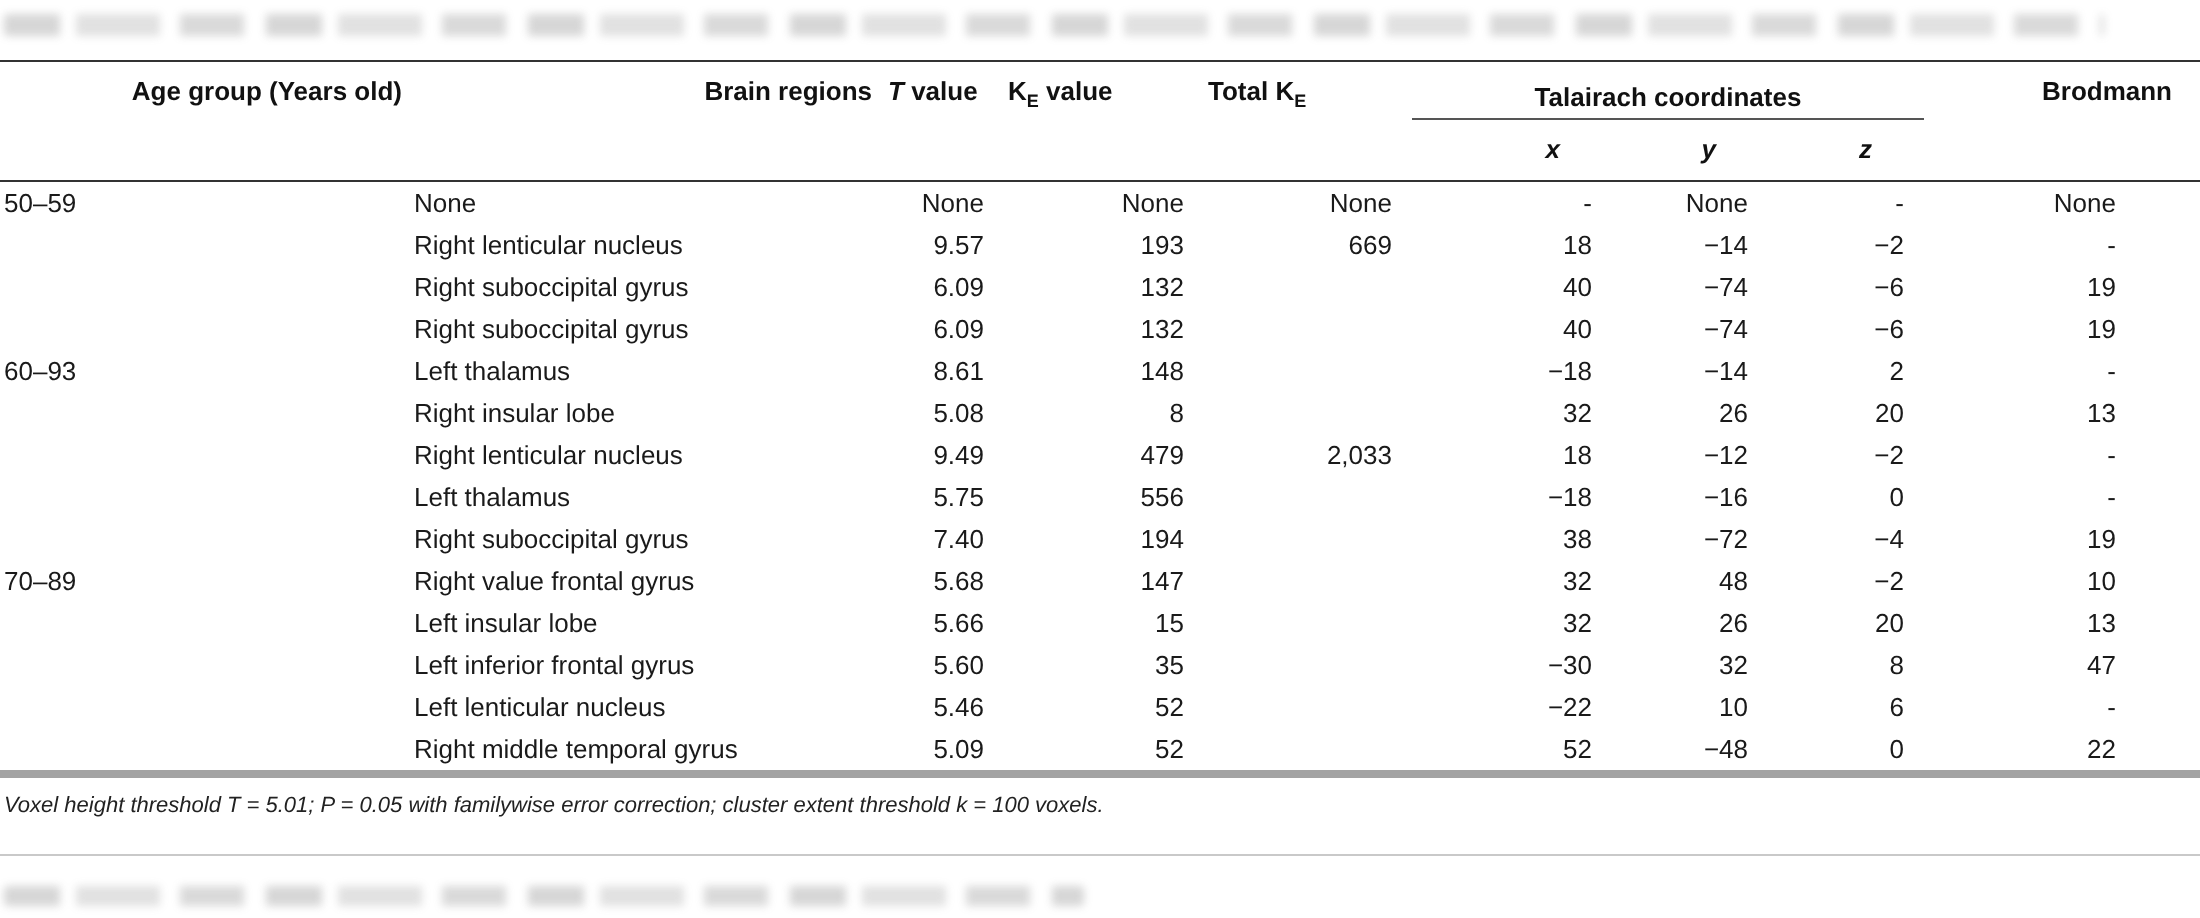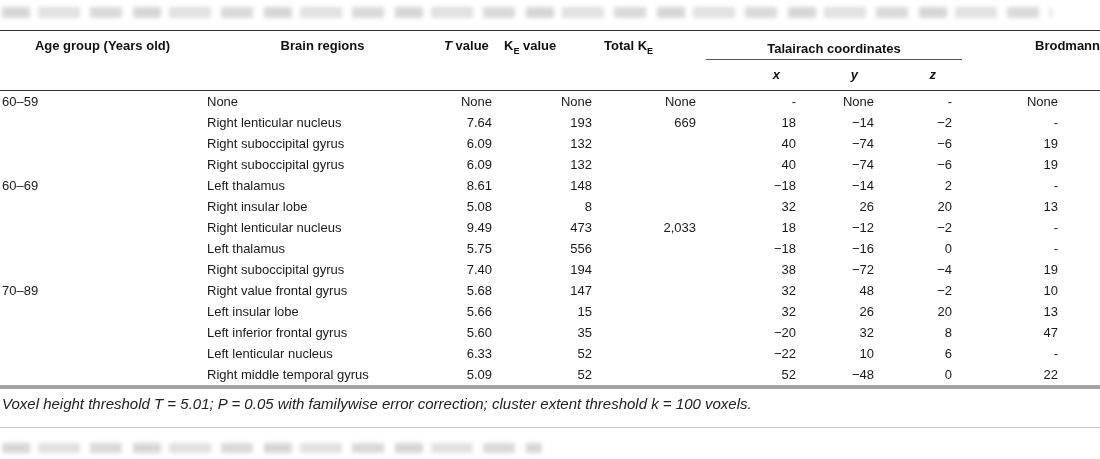--- a/index.html
+++ b/index.html
@@ -13,39 +13,39 @@
       rgba(120,120,120,.50) 88px 120px, rgba(255,255,255,0) 120px 131px);
   }
   .blur-top { position:absolute; top:7px; left:2px; width:1050px; height:11px; }
   .blur-bottom { position:absolute; top:443px; left:2px; width:540px; height:10px; }
 
   table.results { position:absolute; top:30px; left:0; width:1100px;
     border-collapse:collapse; table-layout:fixed; font-size:13px;
     border-top:1px solid #333; }
   th, td { padding:0 4px; font-weight:normal; overflow:hidden; white-space:nowrap; }
 
-  thead th { font-weight:bold; text-align:center; vertical-align:top; padding-top:7px; color:#111; }
+  thead th { font-weight:bold; text-align:right; vertical-align:top; padding-top:7px; color:#111; }
   thead th[rowspan] { border-bottom:1px solid #333; }
   thead th.tal { text-align:center; border-bottom:1px solid #555; padding-bottom:3px; height:25px; vertical-align:bottom; padding-top:0; }
   thead tr.subhead th { border-bottom:1px solid #333; font-style:italic; text-align:right; padding-right:26px; height:25px; vertical-align:middle; padding-top:2px; padding-bottom:3px; }
   thead th.num-h { text-align:left; padding-right:8px; }
-  thead th.ba-h { text-align:right; padding-right:0; }
+  thead th.ba-h { text-align:right; padding-right:14px; }
 
   tbody td { height:21px; line-height:21px; }
   tbody tr:last-child td { border-bottom:4px solid #a3a3a3; }
   td.age { padding-left:2px; }
   td.region { padding-left:2px; }
   td.num { text-align:right; padding-right:8px; }
   td.pr6 { padding-right:10px; }
   td.ba { text-align:right; padding-right:42px; }
 
   sub.ke-sub { font-size:9px; }
 
   .footnote { position:absolute; top:396px; left:2px; width:1090px;
-    font-size:15px; font-style:italic; color:#222; line-height:15px; }
+    font-size:11px; font-style:italic; color:#222; line-height:15px; }
   .hr-light { position:absolute; top:427px; left:0; width:1100px; height:0; border-top:1px solid #c9c9c9; }
 </style>
 </head>
 <body>
 
 <div class="page">
 
   <div class="blur-strip blur-top"></div>
 
   <table class="results">
@@ -71,34 +71,34 @@
         <th rowspan="2" class="ba-h">Brodmann</th>
       </tr>
       <tr class="subhead">
         <th>x</th>
         <th>y</th>
         <th>z</th>
       </tr>
     </thead>
     <tbody>
       <tr>
-          <td class="age">60–59</td>
+          <td class="age">50–59</td>
           <td class="region">None</td>
           <td class="num">None</td>
           <td class="num">None</td>
           <td class="num pr6">None</td>
           <td class="num pr6">-</td>
           <td class="num pr6">None</td>
           <td class="num pr6">-</td>
           <td class="ba">None</td>
         </tr>
       <tr>
           <td class="age"></td>
           <td class="region">Right lenticular nucleus</td>
-          <td class="num">7.64</td>
+          <td class="num">9.57</td>
           <td class="num">193</td>
           <td class="num pr6">669</td>
           <td class="num pr6">18</td>
           <td class="num pr6">−14</td>
           <td class="num pr6">−2</td>
           <td class="ba">-</td>
         </tr>
       <tr>
           <td class="age"></td>
           <td class="region">Right suboccipital gyrus</td>
@@ -115,21 +115,21 @@
           <td class="region">Right suboccipital gyrus</td>
           <td class="num">6.09</td>
           <td class="num">132</td>
           <td class="num pr6"></td>
           <td class="num pr6">40</td>
           <td class="num pr6">−74</td>
           <td class="num pr6">−6</td>
           <td class="ba">19</td>
         </tr>
       <tr>
-          <td class="age">60–69</td>
+          <td class="age">60–93</td>
           <td class="region">Left thalamus</td>
           <td class="num">8.61</td>
           <td class="num">148</td>
           <td class="num pr6"></td>
           <td class="num pr6">−18</td>
           <td class="num pr6">−14</td>
           <td class="num pr6">2</td>
           <td class="ba">-</td>
         </tr>
       <tr>
@@ -140,21 +140,21 @@
           <td class="num pr6"></td>
           <td class="num pr6">32</td>
           <td class="num pr6">26</td>
           <td class="num pr6">20</td>
           <td class="ba">13</td>
         </tr>
       <tr>
           <td class="age"></td>
           <td class="region">Right lenticular nucleus</td>
           <td class="num">9.49</td>
-          <td class="num">473</td>
+          <td class="num">479</td>
           <td class="num pr6">2,033</td>
           <td class="num pr6">18</td>
           <td class="num pr6">−12</td>
           <td class="num pr6">−2</td>
           <td class="ba">-</td>
         </tr>
       <tr>
           <td class="age"></td>
           <td class="region">Left thalamus</td>
           <td class="num">5.75</td>
@@ -197,29 +197,29 @@
           <td class="num pr6">26</td>
           <td class="num pr6">20</td>
           <td class="ba">13</td>
         </tr>
       <tr>
           <td class="age"></td>
           <td class="region">Left inferior frontal gyrus</td>
           <td class="num">5.60</td>
           <td class="num">35</td>
           <td class="num pr6"></td>
-          <td class="num pr6">−20</td>
+          <td class="num pr6">−30</td>
           <td class="num pr6">32</td>
           <td class="num pr6">8</td>
           <td class="ba">47</td>
         </tr>
       <tr>
           <td class="age"></td>
           <td class="region">Left lenticular nucleus</td>
-          <td class="num">6.33</td>
+          <td class="num">5.46</td>
           <td class="num">52</td>
           <td class="num pr6"></td>
           <td class="num pr6">−22</td>
           <td class="num pr6">10</td>
           <td class="num pr6">6</td>
           <td class="ba">-</td>
         </tr>
       <tr>
           <td class="age"></td>
           <td class="region">Right middle temporal gyrus</td>

